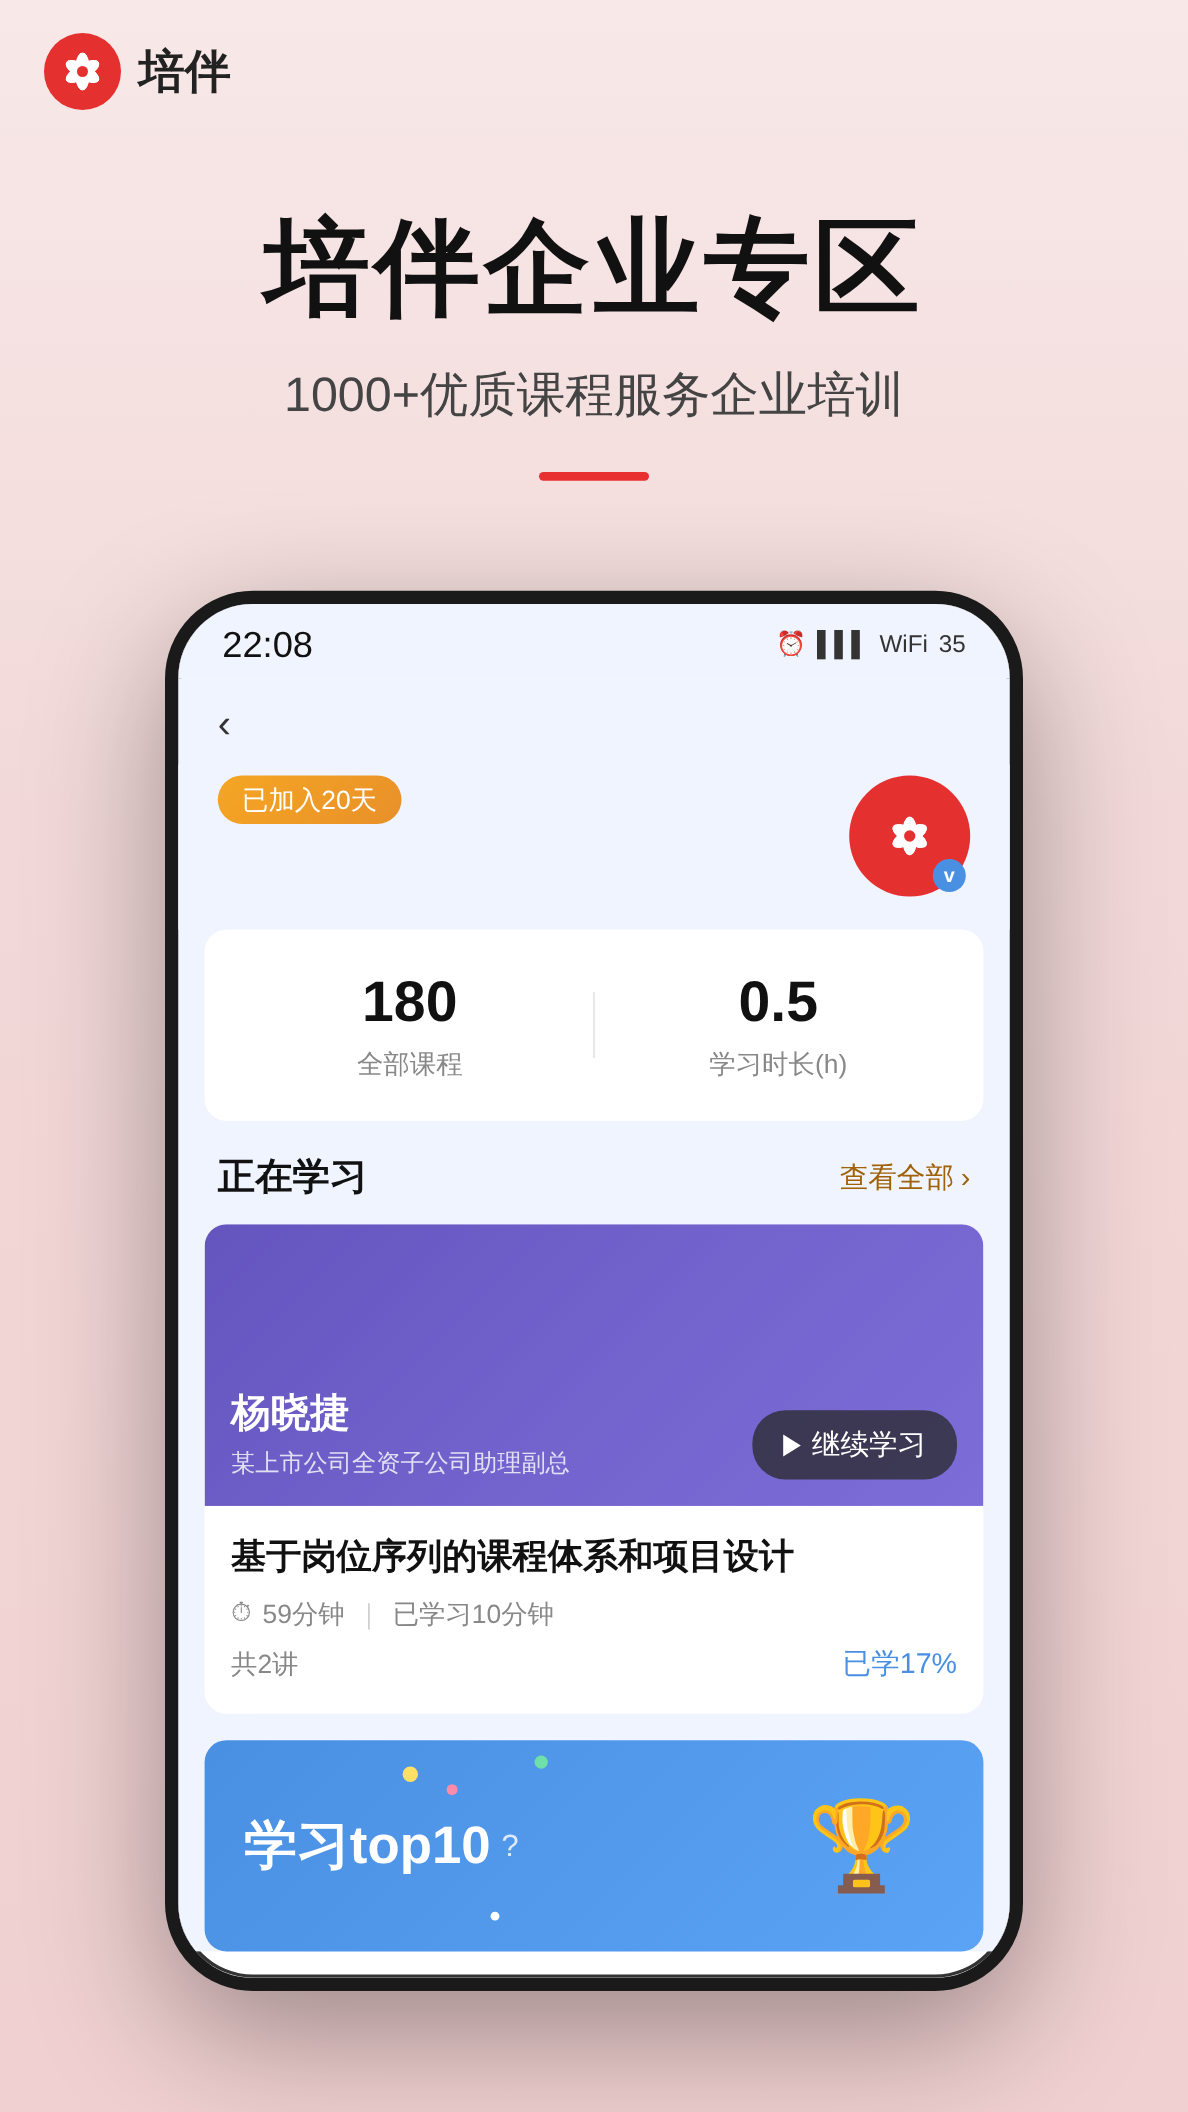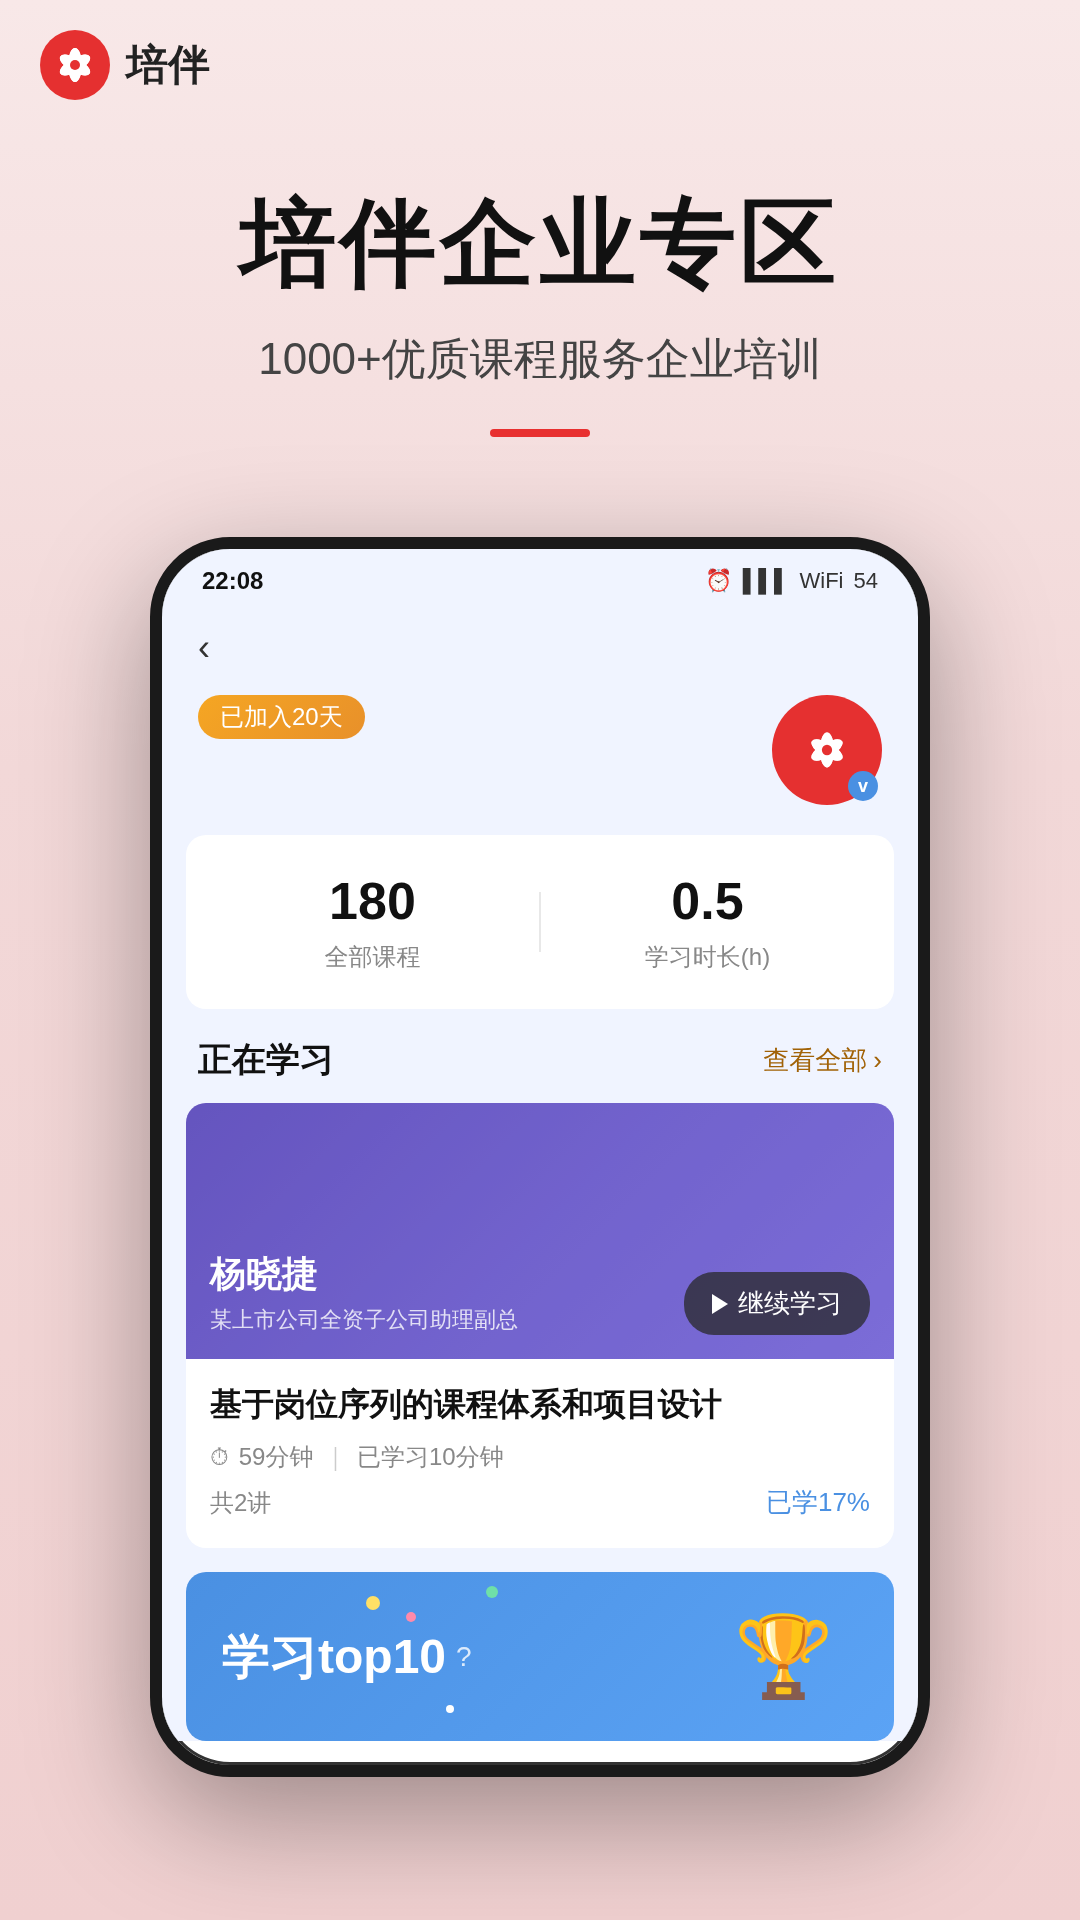--- a/index.html
+++ b/index.html
@@ -72,22 +72,22 @@
 
     
     .status-bar {
       background: #f0f4ff;
       display: flex;
       justify-content: space-between;
       align-items: center;
       padding: 18px 40px 12px;
     }
     .status-time {
-      font-size: 24px;
-      font-weight: 700;
+      font-size: 33px;
+      font-weight: 400;
       color: #111;
     }
     .status-icons {
       display: flex;
       align-items: center;
       gap: 10px;
     }
     .status-icon-text {
       font-size: 22px;
       color: #333;
@@ -321,21 +321,21 @@
       font-size: 26px;
       color: #4a90e2;
     }
 
     
     .top10-card {
       margin: 0 24px 24px;
       background: linear-gradient(135deg, #4a90e2, #5ba3f5);
       border-radius: 20px;
       overflow: hidden;
-      height: 169px;
+      height: 192px;
       display: flex;
       align-items: center;
       padding: 0 36px;
       position: relative;
     }
     .top10-title {
       font-size: 48px;
       font-weight: 900;
       color: #fff;
       z-index: 2;
@@ -390,21 +390,21 @@
 
 <div class="phone-wrapper">
   <div class="phone-frame">
 
     <div class="status-bar">
       <span class="status-time">22:08</span>
       <div class="status-icons">
         <span class="status-icon-text">⏰</span>
         <span class="status-icon-text">▌▌▌</span>
         <span class="status-icon-text">WiFi</span>
-        <span class="status-icon-text">54</span>
+        <span class="status-icon-text">35</span>
       </div>
     </div>
 
     <div class="phone-content">
 
       <div class="page-header">
         <span class="back-arrow">‹</span>
       </div>
 
       <div class="company-section">

